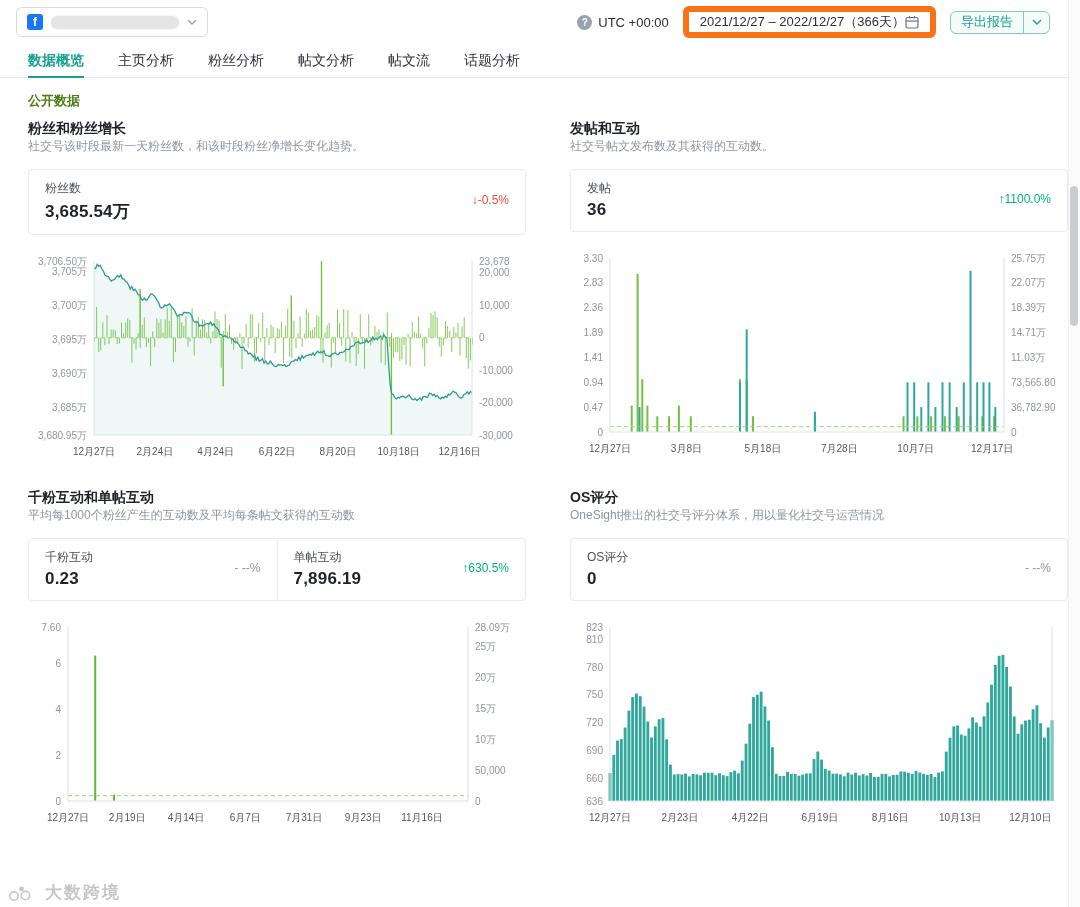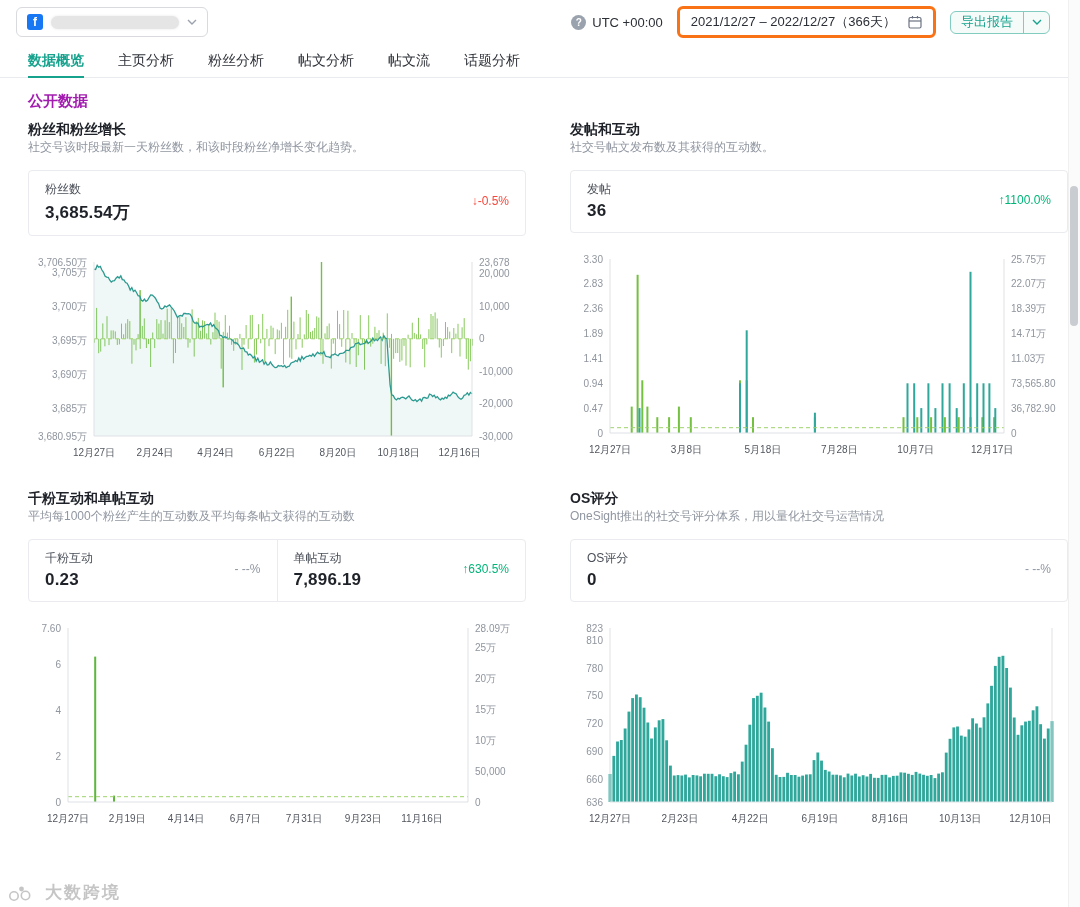--- a/index.html
+++ b/index.html
@@ -5,30 +5,30 @@
 *{margin:0;padding:0;box-sizing:border-box}
 html,body{background:#fff}
 body{width:1080px;height:907px;font-family:"Liberation Sans","DejaVu Sans",sans-serif;color:#1f2329;overflow:hidden;position:relative}
 .topbar{height:44px;display:flex;align-items:center;justify-content:space-between;padding:0 30px 0 16px}
 .acct{width:192px;height:30px;border:1px solid #d8dade;border-radius:6px;display:flex;align-items:center;gap:8px;padding:0 10px;cursor:pointer;background:#fff}
 .fb{width:16px;height:16px;background:#1877f2;border-radius:3px;color:#fff;font-weight:bold;font-size:12px;display:flex;align-items:center;justify-content:center;flex:none}
 .blur{flex:1;height:13px;background:#e5e5e5;border-radius:7px;box-shadow:0 0 3px #e9e9e9}
 .tright{display:flex;align-items:center;gap:14px}
 .utc{display:flex;align-items:center;gap:6px;font-size:13px;color:#2b2f36}
 .helpc{width:15px;height:15px;border-radius:50%;background:#9aa2ad;color:#fff;font-size:10px;font-weight:bold;display:flex;align-items:center;justify-content:center}
-.datebox{height:32px;border:3px solid #f97316;border-radius:6px;display:flex;align-items:center;gap:12px;padding:0 11px;font-size:13px;color:#2b2f36;cursor:pointer;background:#fff}
+.datebox{height:32px;border:6px solid #f97316;border-radius:6px;display:flex;align-items:center;padding:0 11px;font-size:13px;color:#2b2f36;cursor:pointer;background:#fff}
 .export{height:23px;display:flex;align-items:stretch;border:1px solid #82cbc0;border-radius:6px;overflow:hidden;color:#17a28e;background:#f4fbf9;font-size:13px;cursor:pointer}
 .export .main{padding:0 10px;display:flex;align-items:center}
 .export .caret{width:26px;display:flex;align-items:center;justify-content:center;border-left:1px solid #82cbc0}
 .tabbar{display:flex;gap:34px;padding:0 28px;border-bottom:1px solid #e9ebee;height:34px}
 .tab{font-size:14px;color:#2b2f36;display:flex;align-items:center;cursor:pointer;position:relative;white-space:nowrap}
 .tab.active{color:#17a28e;font-weight:bold}
 .tab.active::after{content:"";position:absolute;left:0;right:0;bottom:-1px;height:2px;background:#17a28e}
 .content{padding:14px 28px 0}
-h2{font-size:15px;color:#a21caf}
+h2{font-size:13px;color:#4d7c0f}
 .grid{display:grid;grid-template-columns:1fr 1fr;column-gap:44px;row-gap:26px;margin-top:10px}
 .panel h3{font-size:14px;color:#1f2329}
 .desc{font-size:12px;color:#9096a0;}
 .statcard{display:flex;border:1px solid #e9ebee;border-radius:4px;margin-top:14px;background:#fff}
 .stat{flex:1;padding:10px 16px 11px;display:flex;justify-content:space-between;align-items:center;min-width:0}
 .stat + .stat{border-left:1px solid #e9ebee}
 .stat-label{font-size:12px;color:#4a4f58}
 .stat-value{font-size:17px;font-weight:bold;margin-top:3px;letter-spacing:.2px;color:#1f2329}
 .delta{font-size:12px;padding-bottom:3px;white-space:nowrap}
 .delta[data-tone="neg"]{color:#f5483b}

